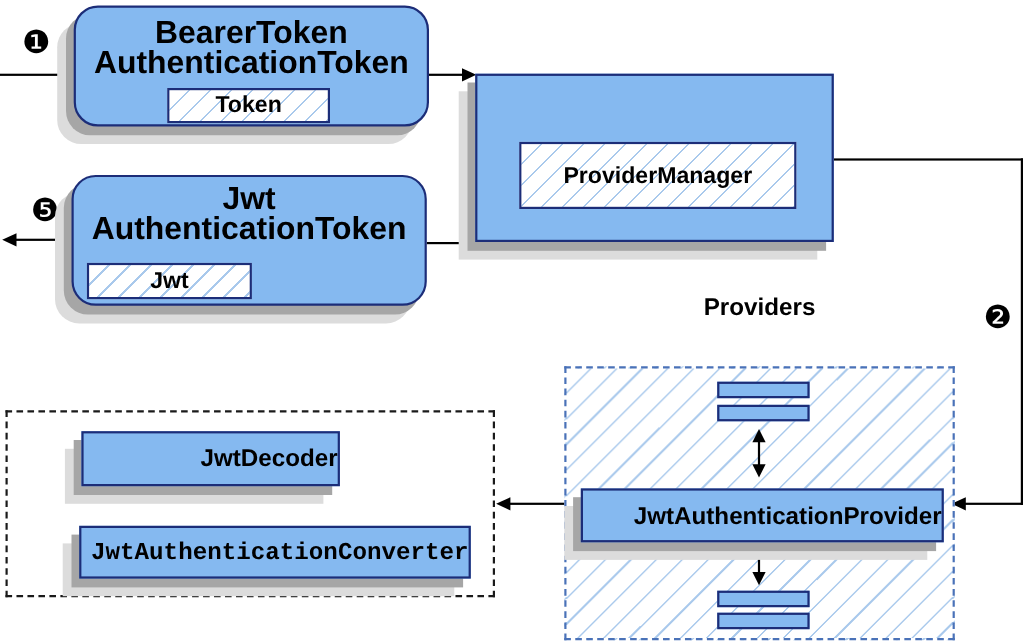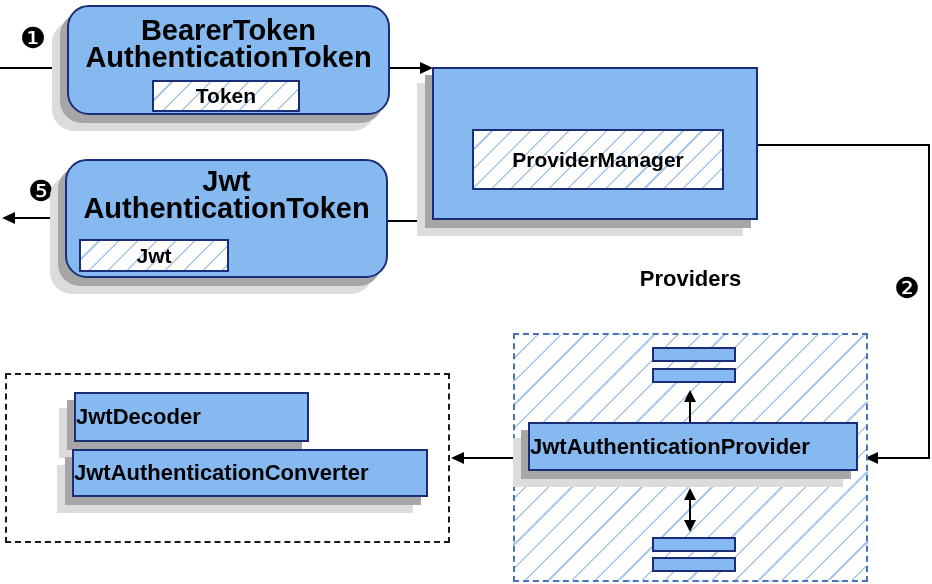--- a/index.html
+++ b/index.html
@@ -22,21 +22,21 @@
     position:absolute;background:var(--node-fill);
     border:2px solid var(--node-border);box-sizing:border-box;
     box-shadow:-7px 8px 0 var(--shadow-dark),-15px 16px 0 var(--shadow-light);
   }
   .rounded{border-radius:22px;}
   .node-title{
     position:absolute;left:0;right:0;text-align:center;
     font-weight:bold;font-size:29px;line-height:27px;
   }
   .label-center{
-    display:flex;align-items:center;justify-content:flex-start;
+    display:flex;align-items:center;justify-content:flex-end;
     font-weight:bold;font-size:22px;
   }
   .member{
     position:absolute;border:2px solid var(--node-border);box-sizing:border-box;
     display:flex;align-items:center;justify-content:center;
     font-weight:bold;font-size:21px;
   }
   .hatched{
     background-color:#fff;
     background-image:repeating-linear-gradient(135deg,rgba(0,0,0,0) 0 12px,var(--hatch-line) 12px 13.5px);
@@ -141,26 +141,26 @@
     <div class="head-up" style="left:684px;top:390px;"></div>
     <div class="vline" style="left:689px;top:400px;height:24px;"></div>
     <div class="head-down" style="left:684px;top:422px;"></div>
   </div>
   <div>
     <div class="head-up" style="left:684px;top:488px;"></div>
     <div class="vline" style="left:689px;top:498px;height:24px;"></div>
     <div class="head-down" style="left:684px;top:520px;"></div>
   </div>
 
-  <div class="node label-center" style="left:528px;top:422px;width:330px;height:49px;">
+  <div class="node label-center" style="left:528px;top:444px;width:330px;height:49px;">
     <span>JwtAuthenticationProvider</span>
   </div>
 
   <div class="group-dark" style="left:5px;top:373px;width:445px;height:170px;">
     <div class="node label-center" style="left:67px;top:17px;width:235px;height:50px;">
       <span>JwtDecoder</span>
     </div>
-    <div class="node label-center" style="left:65px;top:74px;width:356px;height:48px;">
+    <div class="node label-center" style="left:65px;top:103px;width:356px;height:48px;font-family:Liberation Mono, monospace;">
       <span>JwtAuthenticationConverter</span>
     </div>
   </div>
 
 </div>
 
 </body></html>

